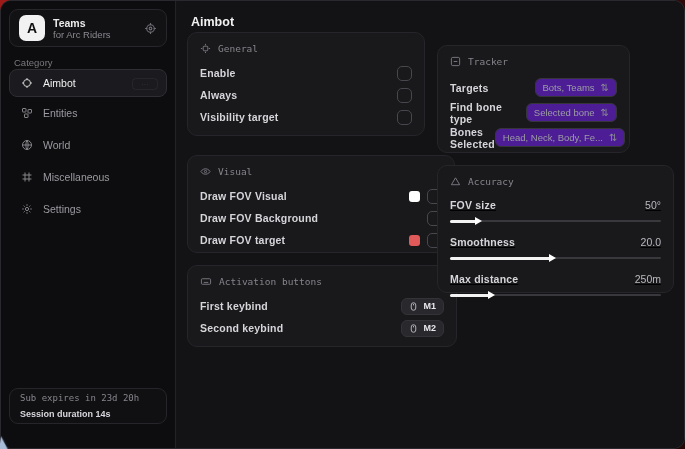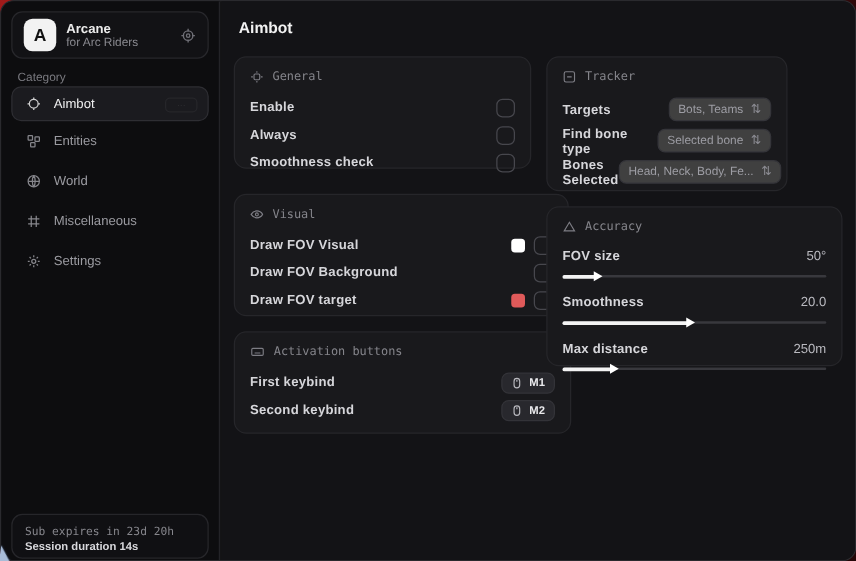--- a/index.html
+++ b/index.html
@@ -42,23 +42,23 @@
     background:#1b1b1f; border-color:#2e2e33; color:#f0f0f0; position:relative;
   }
   .nav-item .nicon { width:14px; display:flex; justify-content:center; color:inherit; opacity:.85; }
   .nav-item:not(.active) { margin-bottom:4px; }
   .nav-badge {
     position:absolute; right:8px; top:8px; width:26px; height:12px;
     border:1px solid rgba(255,255,255,0.05); border-radius:4px;
     color:rgba(255,255,255,0.10); font-size:7px; display:flex; align-items:center; justify-content:center;
   }
   .side-footer {
-    position:absolute; left:8px; bottom:1px; right:8px; height:36px;
+    position:absolute; left:8px; bottom:24px; right:8px; height:36px;
     border:1px solid #26262a; border-radius:9px; background:#101013;
-    padding:4px 10px; display:flex; flex-direction:column; justify-content:flex-end; gap:1px;
+    padding:4px 10px; display:flex; flex-direction:column; justify-content:space-between; gap:1px;
   }
   .foot1 { color:#86868c; font-family:"DejaVu Sans Mono", monospace; font-size:9px; }
   .foot2 { color:#d8d8dc; font-size:9px; font-weight:bold; }
   
   .main { position:absolute; left:176px; top:0; right:0; bottom:0; background:#131316; }
   .page-title { position:absolute; left:14px; top:14px; color:#f2f2f2; font-size:12.5px; font-weight:bold; }
   .card {
     position:absolute; background:#19191c; border:1px solid #26262a; border-radius:10px;
     padding:10px 12px;
   }
@@ -76,28 +76,28 @@
     width:15px; height:15px; border:1.5px solid #47474d; border-radius:5px;
     background:transparent;
   }
   .swatch { width:11px; height:11px; border-radius:3px; }
   .keybtn {
     display:flex; align-items:center; gap:5px; background:#28282d; border:1px solid #333338;
     border-radius:6px; height:17px; padding:0 7px; color:#e9e9ec; font-size:9px; font-weight:bold;
   }
   .keybtn .micon { display:flex; color:#b9b9bf; }
   .dropdown {
-    display:flex; align-items:center; gap:6px; background:#404040; border:1px solid #35353a;
+    display:flex; align-items:center; gap:6px; background:#4c1d95; border:1px solid #35353a;
     border-radius:6px; height:19px; padding:0 7px;
     color:#9d9da4; font-size:9.5px; white-space:nowrap;
   }
   .dropdown .arrows { font-size:10px; color:#8b8b92; font-family:"DejaVu Sans", sans-serif; }
   
   .srow { margin-bottom:4px; }
-  .srow .row { height:20px; }
+  .srow .row { height:20px;text-decoration:underline; }
   .srow-value { color:#b9b9bf; font-size:10.5px; }
   .slider { position:relative; height:10px; margin:1px 0 6px 0; }
   .slider .track {
     position:absolute; left:0; right:0; top:4px; height:2px; background:#38383d; border-radius:2px;
   }
   .slider .fill {
     position:absolute; left:0; top:3.5px; height:3px; background:#f3f3f3; border-radius:2px;
   }
   .slider .thumb {
     position:absolute; top:0.5px; width:0; height:0; margin-left:-2px;
@@ -113,21 +113,21 @@
 </style>
 </head>
 <body>
 
 <div class="window">
 
   <div class="sidebar">
     <div class="side-header">
       <div class="logo">A</div>
       <div>
-        <div class="brand-title">Arcane</div>
+        <div class="brand-title">Teams</div>
         <div class="brand-sub">for Arc Riders</div>
       </div>
       <span class="side-gear">
         <svg width="13" height="13" viewBox="0 0 24 24" fill="none" stroke="currentColor" stroke-width="2">
           <circle cx="12" cy="12" r="7"></circle>
             <circle cx="12" cy="12" r="2.5"></circle>
           <path d="M12 2v4M12 18v4M2 12h4M18 12h4"></path>
         </svg>
       </span>
     </div>
@@ -185,40 +185,40 @@
 
     <div class="side-footer">
       <div class="foot1">Sub expires in 23d 20h</div>
       <div class="foot2">Session duration 14s</div>
     </div>
   </div>
 
   <div class="main">
     <div class="page-title">Aimbot</div>
 
-    <div class="card" style="left:10px; top:44px; width:238px; height:90px;">
+    <div class="card" style="left:10px; top:31px; width:238px; height:104px;">
       <div class="card-head">
         <span class="hicon">
           <svg width="11" height="11" viewBox="0 0 24 24" fill="none" stroke="currentColor" stroke-width="2">
             <rect x="7" y="7" width="10" height="10" rx="2"></rect>
               <path d="M12 2v3M12 19v3M2 12h3M19 12h3"></path>
           </svg>
         </span>
         <span>General</span>
       </div>
       <div class="row">
         <span class="row-label">Enable</span>
         <span class="checkbox"></span>
       </div>
       <div class="row">
         <span class="row-label">Always</span>
         <span class="checkbox"></span>
       </div>
       <div class="row">
-        <span class="row-label">Smoothness check</span>
+        <span class="row-label">Visibility target</span>
         <span class="checkbox"></span>
       </div>
     </div>
 
     <div class="card" style="left:10px; top:154px; width:268px; height:98px;">
       <div class="card-head">
         <span class="hicon">
           <svg width="11" height="11" viewBox="0 0 24 24" fill="none" stroke="currentColor" stroke-width="2">
             <path d="M2 12s3.5-6 10-6 10 6 10 6-3.5 6-10 6-10-6-10-6z"></path>
               <circle cx="12" cy="12" r="2.5"></circle>

